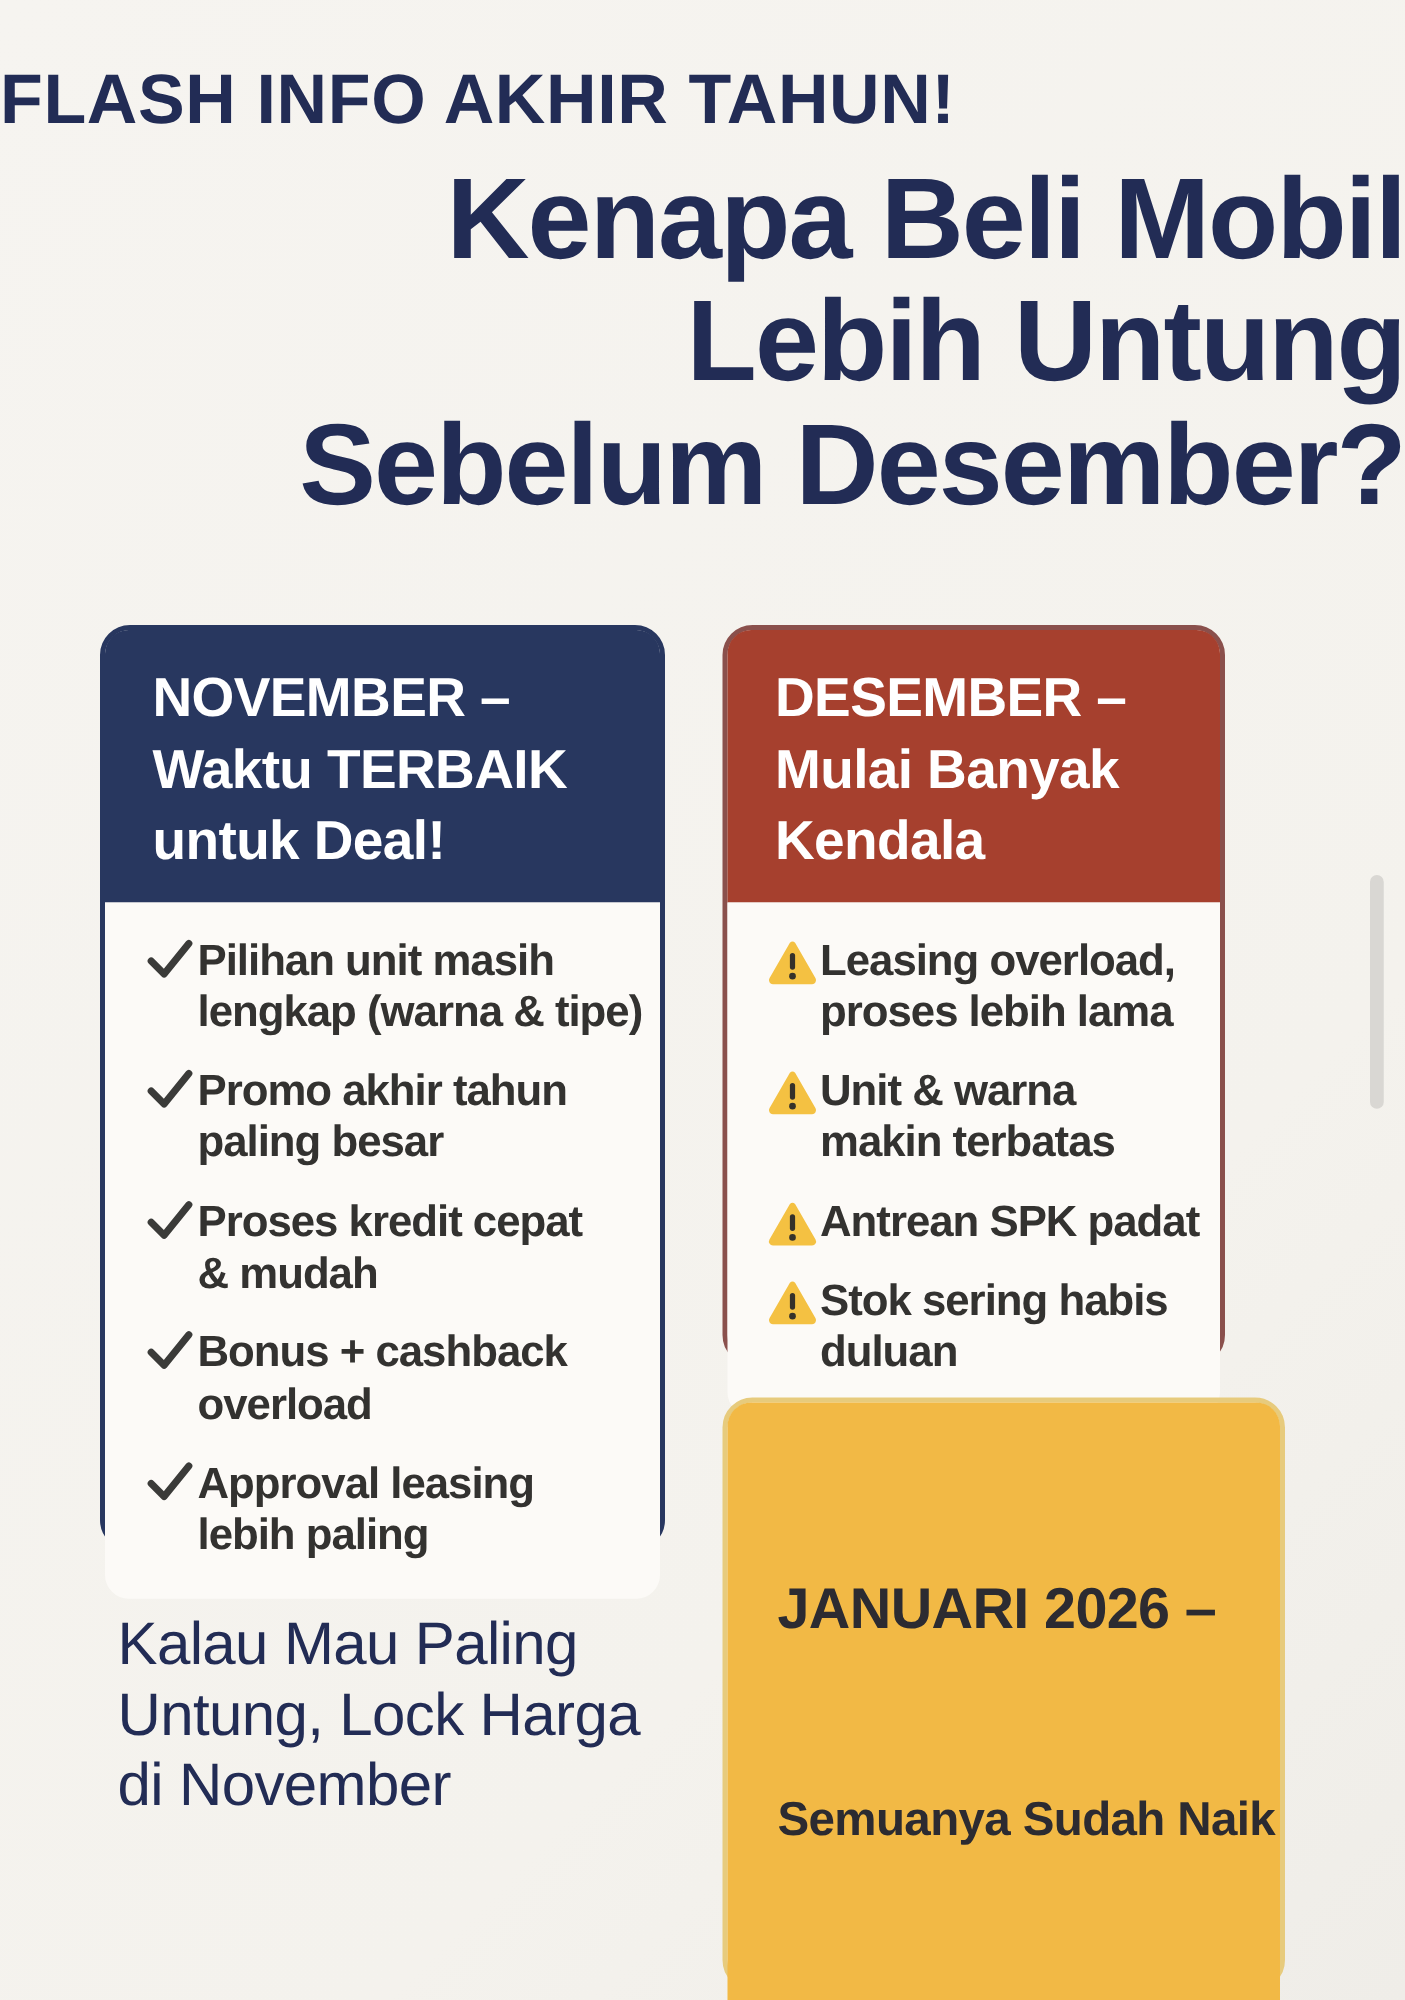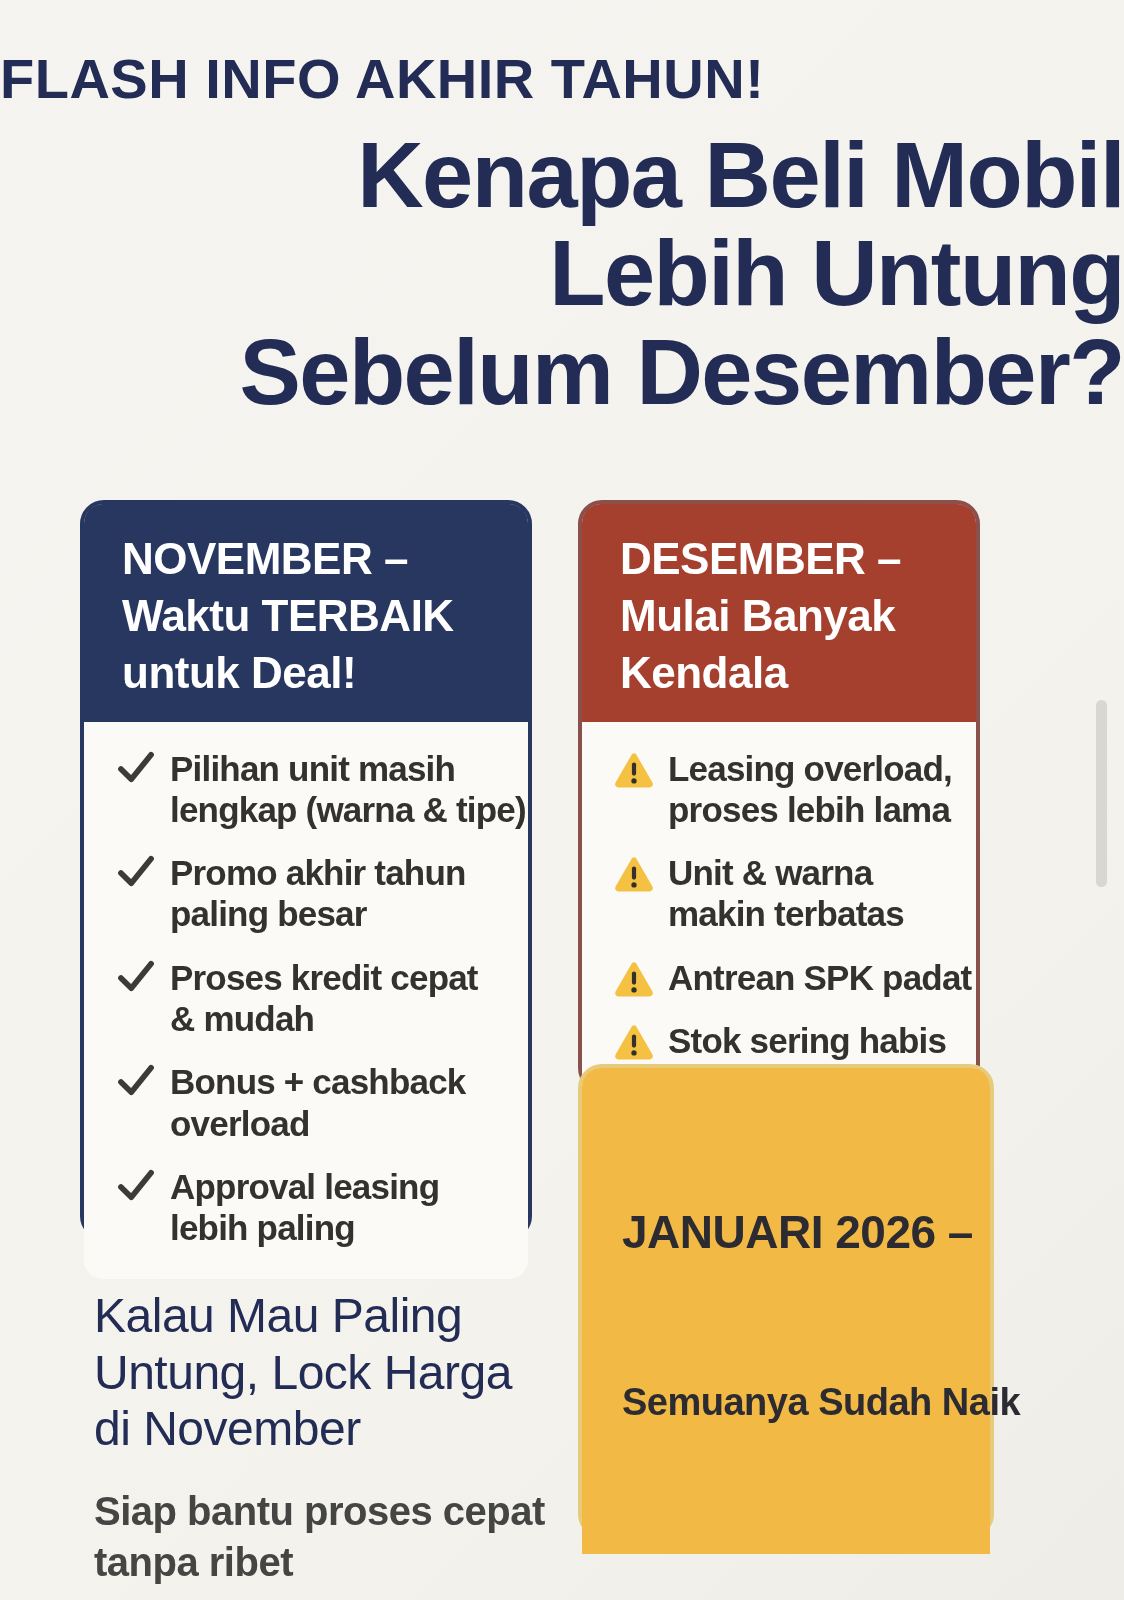--- a/index.html
+++ b/index.html
@@ -13,25 +13,25 @@
     white-space:pre-line;letter-spacing:-1.5px;}
   .card{position:absolute;border:4px solid;border-radius:24px;box-sizing:border-box;
     display:flex;flex-direction:column;}
   .card-header{border-radius:19px 19px 0 0;padding:26px 8px 20px 38px;color:#fff;
     font-weight:700;font-size:44px;line-height:1.3;white-space:pre;letter-spacing:-.5px;}
   .card-body{border-radius:0 0 19px 19px;flex:1;padding:26px 8px 8px 30px;background:var(--card-bg);}
   .november{left:80px;top:500px;width:452px;height:740px;border-color:var(--navy);}
   .november .card-header{background:var(--navy);}
   .desember{left:578px;top:500px;width:402px;height:592px;border-color:var(--maroon-border);}
   .desember .card-header{background:var(--red);}
-  .januari{left:578px;top:1064px;width:416px;height:474px;border-color:var(--amber-border);}
+  .januari{left:578px;top:1118px;width:450px;height:474px;border-color:var(--amber-border);}
   .januari .card-header{background:var(--amber);color:var(--header-ink);padding:24px 8px 16px 40px;}
   .jan-h1{font-size:46px;font-weight:800;letter-spacing:-.5px;line-height:1.15;}
   .jan-h2{font-size:38px;font-weight:700;margin-top:8px;letter-spacing:-.5px;line-height:1.1;}
-  .item{display:flex;align-items:flex-start;gap:12px;margin-bottom:22px;}
+  .item{display:flex;align-items:flex-start;margin-bottom:22px;}
   .item .icon{flex:0 0 44px;display:flex;justify-content:center;padding-top:3px;}
   .icon.check{color:var(--check-ink);}
   .item-text{font-size:35px;font-weight:700;line-height:1.18;color:var(--ink);
     white-space:pre;letter-spacing:-.8px;}
   .cta{position:absolute;left:94px;top:1288px;width:470px;}
   .cta-title{font-size:48px;font-weight:400;color:var(--navy-ink);line-height:1.18;
     white-space:pre;letter-spacing:-.5px;}
   .cta-subtitle{margin-top:28px;font-size:40px;font-weight:700;color:var(--sub-ink);
     line-height:1.28;white-space:pre;letter-spacing:-.5px;}
   .scrollbar-thumb{position:absolute;left:1096px;top:700px;width:11px;height:187px;
@@ -156,19 +156,17 @@
       <div class="jan-h1">JANUARI 2026 –</div>
       <div class="jan-h2">Semuanya Sudah Naik</div>
     </header>
 
   </section>
 
   <div class="cta">
     <div class="cta-title">Kalau Mau Paling
 Untung, Lock Harga
 di November</div>
-    <div class="cta-subtitle">Siap bantu proses cepat
-tanpa ribet</div>
   </div>
 
   <div class="scrollbar-thumb"></div>
 
 </div>
 
 </body></html>

